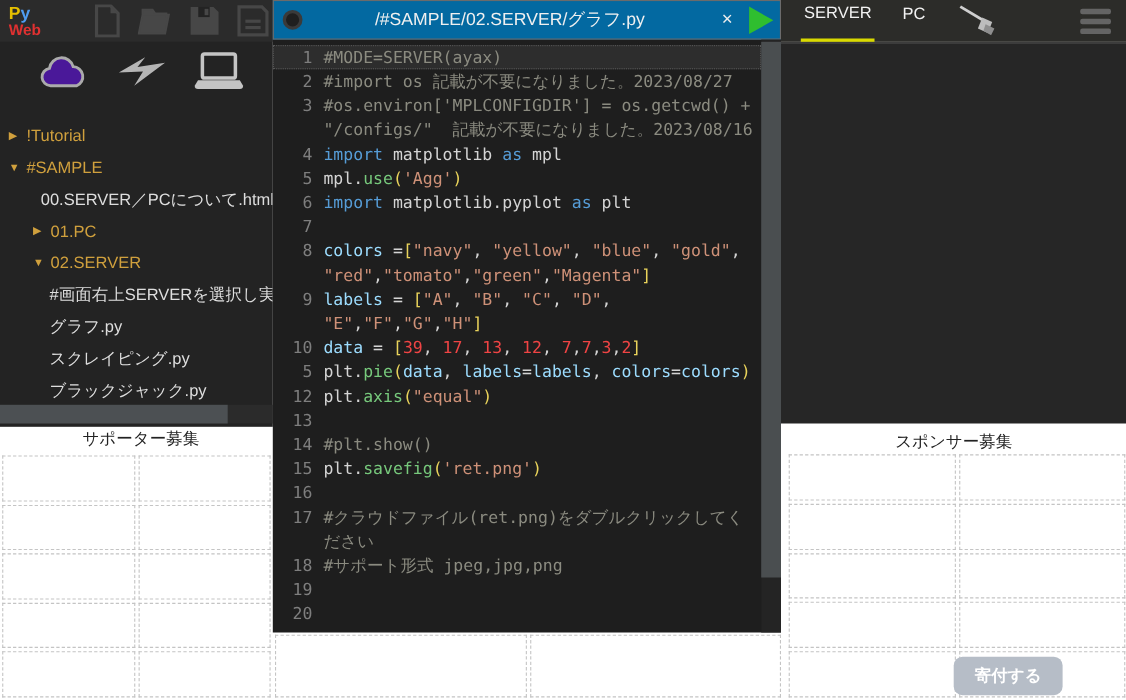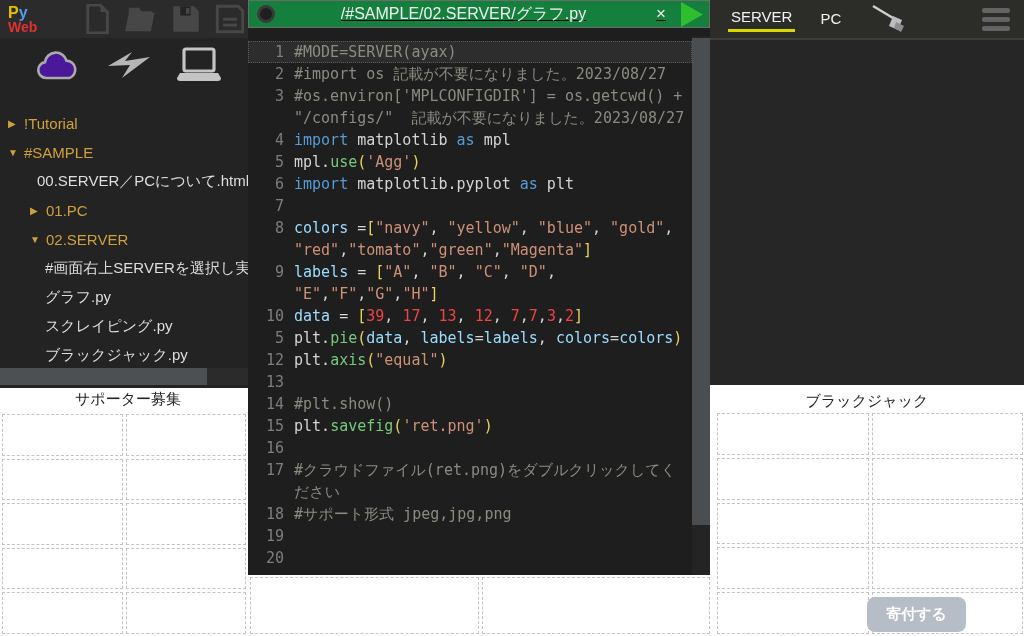--- a/index.html
+++ b/index.html
@@ -31,40 +31,40 @@
   .tree{margin-top:24px;}
   .tree-item{height:29px;display:flex;align-items:center;font-size:15px;white-space:nowrap;overflow:hidden;cursor:default;}
   .tree-item .arrow{font-size:10px;color:#d0a03d;width:16px;flex-shrink:0;}
   .tree-item .lbl.folder{color:#d0a03d;}
   .tree-item .lbl.file{color:#dedede;}
   .hscroll{position:absolute;left:0;top:368px;width:248px;height:17px;background:#2b2b2b;}
   .hthumb{width:207px;height:17px;background:#4c5053;}
 
   
   .editor{position:absolute;left:248px;top:0;width:462px;height:575px;background:#1e1e1e;z-index:20;}
-  .titlebar{height:28px;background:#15803d;border:1px solid #6b6b6b;box-sizing:border-box;display:flex;align-items:center;text-decoration:underline;}
+  .titlebar{height:36px;background:#0369a1;border:1px solid #6b6b6b;box-sizing:border-box;display:flex;align-items:center;}
   .rec-circle{width:12px;height:12px;border-radius:50%;border:3px solid #3a3a3a;background:#1f1f1f;margin-left:8px;flex-shrink:0;}
   .title-text{flex:1;text-align:center;color:#f0f0f0;font-size:16px;white-space:nowrap;overflow:hidden;}
   .close-btn{color:#eee;font-size:17px;margin:0 14px 0 4px;cursor:pointer;}
   .play-btn{margin-right:5px;cursor:pointer;display:flex;}
   .code{position:absolute;left:0;top:36px;right:18px;bottom:0;padding-top:5px;overflow:hidden;
     font-family:"DejaVu Sans Mono","Liberation Mono",monospace;font-size:15px;line-height:22px;}
   .code-row{display:flex;}
   .code-row.hl{background:#2d2d2d;outline:1px dotted #585858;outline-offset:-1px;}
   .gut{width:36px;flex-shrink:0;text-align:right;padding-right:10px;color:#7e7e7e;user-select:none;}
   .ctext{flex:1;white-space:pre-wrap;word-wrap:break-word;color:#d4d4d4;min-height:22px;padding-right:4px;}
   .tk-c{color:#8b8b80;} .tk-k{color:#569cd6;} .tk-f{color:#77c97c;} .tk-s{color:#ce9178;margin-top:44px;}
   .tk-n{color:#ef4444;} .tk-b{color:#e9d35b;} .tk-v{color:#9cdcfe;} .tk-p{color:#d4d4d4;}
   .vscroll{position:absolute;top:36px;right:0;width:18px;bottom:0;background:#242424;}
   .vthumb{position:absolute;top:2px;left:0;width:18px;height:487px;background:#4a4e50;}
 
   
   .right-panel{position:absolute;left:710px;top:0;width:314px;height:385px;z-index:10;}
   .topbar-right{height:38px;background:#2c2c29;display:flex;align-items:center;}
-  .mode-tab{color:#f2f2f2;font-size:15px;padding:2px 3px 4px 3px;cursor:pointer;}
+  .mode-tab{color:#f2f2f2;font-size:15px;padding:2px 3px 15px 3px;cursor:pointer;}
   .mode-tab.active{border-bottom:3px solid #d9d900;}
   #tab-server{margin-left:18px;}
   #tab-pc{margin-left:22px;}
   .broom{margin-left:26px;cursor:pointer;display:flex;}
   .hamburger{margin-left:auto;margin-right:14px;display:flex;flex-direction:column;gap:4px;cursor:pointer;}
   .hamburger div{width:28px;height:5px;border-radius:2px;background:#646464;}
   .panel-body{height:347px;background:#262626;border-top:2px solid #3c3c3c;box-sizing:border-box;}
 </style>
 </head>
 <body>
@@ -82,21 +82,21 @@
         <div class="ad-cell"></div>
         <div class="ad-cell"></div>
         <div class="ad-cell"></div>
         <div class="ad-cell"></div>
         <div class="ad-cell"></div>
       </div>
     <div class="ad-grid" id="grid-mid">
         <div class="ad-cell"></div>
         <div class="ad-cell"></div>
       </div>
-    <div class="ad-header right">ブラックジャック</div>
+    <div class="ad-header right">スポンサー募集</div>
     <div class="ad-grid" id="grid-right">
         <div class="ad-cell"></div>
         <div class="ad-cell"></div>
         <div class="ad-cell"></div>
         <div class="ad-cell"></div>
         <div class="ad-cell"></div>
         <div class="ad-cell"></div>
         <div class="ad-cell"></div>
         <div class="ad-cell"></div>
         <div class="ad-cell"></div>
@@ -200,21 +200,21 @@
         <div class="code-row hl">
           <span class="gut">1</span>
           <div class="ctext"><span class="tk-c">#MODE=SERVER(ayax)</span></div>
         </div>
         <div class="code-row">
           <span class="gut">2</span>
           <div class="ctext"><span class="tk-c">#import os 記載が不要になりました。2023/08/27</span></div>
         </div>
         <div class="code-row">
           <span class="gut">3</span>
-          <div class="ctext"><span class="tk-c">#os.environ['MPLCONFIGDIR'] = os.getcwd() + "/configs/"  記載が不要になりました。2023/08/27</span></div>
+          <div class="ctext"><span class="tk-c">#os.environ['MPLCONFIGDIR'] = os.getcwd() + "/configs/"  記載が不要になりました。2023/08/16</span></div>
         </div>
         <div class="code-row">
           <span class="gut">4</span>
           <div class="ctext"><span class="tk-k">import</span><span class="tk-p"> matplotlib </span><span class="tk-k">as</span><span class="tk-p"> mpl</span></div>
         </div>
         <div class="code-row">
           <span class="gut">5</span>
           <div class="ctext"><span class="tk-p">mpl.</span><span class="tk-f">use</span><span class="tk-b">(</span><span class="tk-s">'Agg'</span><span class="tk-b">)</span></div>
         </div>
         <div class="code-row">

